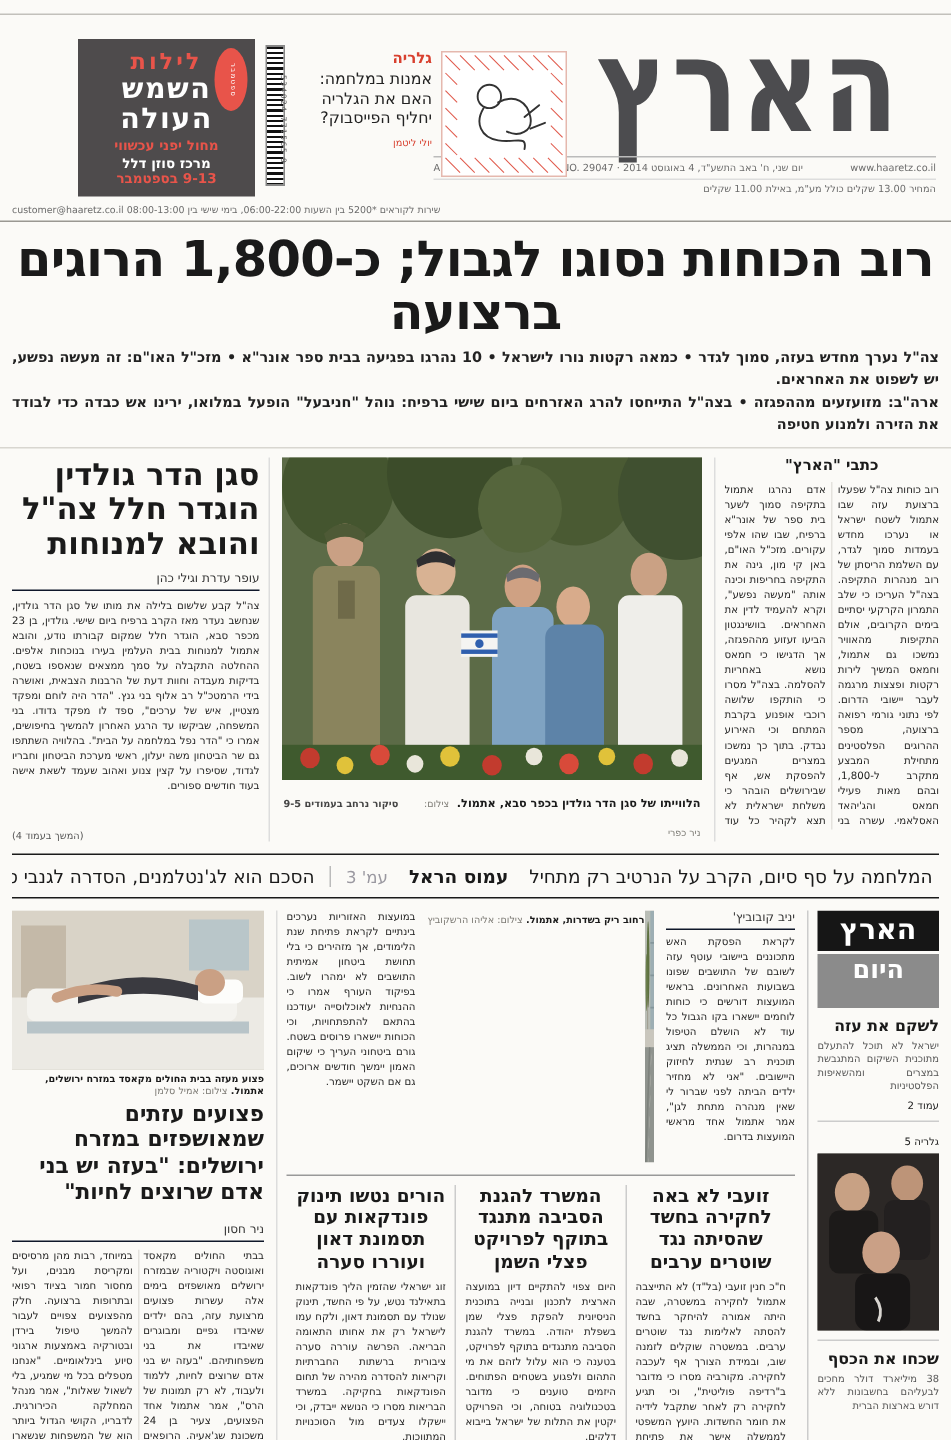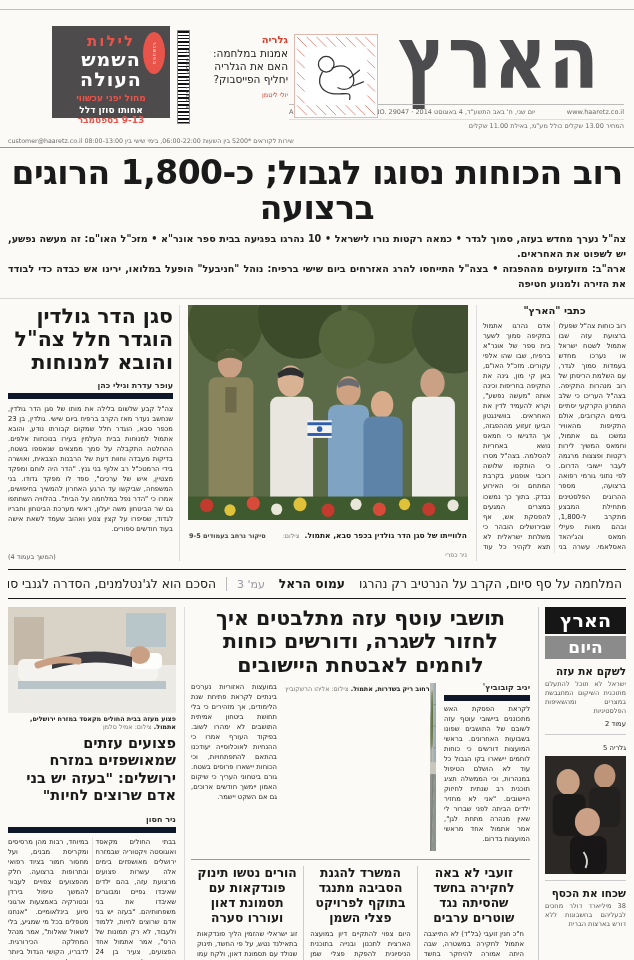--- a/index.html
+++ b/index.html
@@ -29,21 +29,21 @@
   .teaser-text { flex:1; text-align:right; }
   .teaser-kicker { color:#d8402f; font-weight:bold; font-size:10px; margin-bottom:2px; }
   .teaser-line { font-size:10.5px; font-weight:normal; line-height:1.25; color:#222; }
   .teaser-byline { color:#d8402f; font-size:6.5px; margin-top:5px; }
 
   .barcode-wrap { position:absolute; top:30px; left:172px; width:20px; height:102px; }
   .barcode { width:13px; height:94px; margin-right:2px; border:1px solid #888;
     background:repeating-linear-gradient(to bottom, #111 0 1.5px, #fff 1.5px 3.5px); }
   .barcode-num { position:absolute; top:20px; left:13px; font-size:5px; color:#555; writing-mode:vertical-rl; letter-spacing:1px; }
 
-  .ad { position:absolute; top:26px; left:52px; width:118px; height:92px; background:#4e4b4c; color:#fff;
+  .ad { position:absolute; top:26px; left:52px; width:118px; height:105px; background:#4e4b4c; color:#fff;
     padding:6px 8px 4px; text-align:center; }
   .ad .oval { position:absolute; top:6px; right:5px; width:22px; height:42px; background:#e8544a; border-radius:50%;
     color:#fff; font-size:4.5px; writing-mode:vertical-rl; text-align:center; line-height:22px; letter-spacing:1px; }
   .ad-l1 { color:#e8544a; font-weight:bold; font-size:15px; letter-spacing:2px; }
   .ad-l2, .ad-l3 { color:#fff; font-weight:900; font-size:19px; line-height:1.05; letter-spacing:1px; }
   .ad-l4 { color:#e8544a; font-weight:bold; font-size:9px; margin-top:3px; }
   .ad-l5 { color:#fff; font-weight:bold; font-size:9px; margin-top:2px; }
   .ad-l6 { color:#e8544a; font-weight:bold; font-size:9px; }
 
   
@@ -61,37 +61,37 @@
   .lead-photo { flex:1; display:flex; flex-direction:column; min-width:0; }
   .photo-frame { flex:1; overflow:hidden; background:#50603f; }
   .photo-frame svg { display:block; width:100%; height:100%; }
   .capt-row { display:flex; justify-content:space-between; align-items:baseline; padding:3px 1px 0; }
   .capt-bold { font-size:7.5px; font-weight:bold; }
   .capt-credit { font-size:6.3px; color:#7c7a74; font-weight:normal; }
   .capt-note { font-size:6.5px; color:#444; font-weight:bold; white-space:nowrap; margin-right:8px; }
 
   .goldin { width:172px; flex:none; border-right:1px solid #ddd; padding-right:6px; display:flex; flex-direction:column; }
   .goldin h2 { font-size:20.5px; font-weight:bold; line-height:1.12; }
-  .byline { font-size:8px; font-weight:bold; color:#333; margin:7px 0 5px; border-bottom:6px solid #0f172a; padding-bottom:3px; }
+  .byline { font-size:8px; font-weight:normal; color:#333; margin:7px 0 5px; border-bottom:1px solid #0f172a; padding-bottom:3px; }
   .goldin-body { font-size:6.8px; line-height:1.48; text-align:justify; color:#222; overflow:hidden; flex:1; }
   .continued { font-size:6.5px; color:#555; margin-top:3px; text-align:left; }
 
   
   .strip { margin:8px 8px 0; border-top:1.5px solid #1a1a1a; border-bottom:1.5px solid #1a1a1a;
     padding:7px 4px; display:flex; gap:10px; align-items:baseline; font-size:12.3px; white-space:nowrap; overflow:hidden; }
   .strip b { margin:0 4px; }
   .strip .pg { color:#9a98a0; font-size:11px; }
   .strip .sep { border-right:1px solid #bbb; align-self:stretch; }
 
   
   .bottom { display:flex; gap:8px; padding:8px 8px 0; height:430px; }
 
   .rail { width:88px; flex:none; border-left:1px solid #ccc; padding-left:6px; overflow:hidden; }
   .brand1 { background:#161616; color:#fff; text-align:center; font-weight:900; font-size:19px; padding:2px 0 3px; }
-  .brand2 { background:#8b8b8b; color:#fff; text-align:center; font-weight:900; font-size:17px; padding:1px 0 2px; margin-top:2px; }
+  .brand2 { background:#8b8b8b; color:#fff; text-align:center; font-weight:900; font-size:17px; padding:1px 0 15px; margin-top:2px; }
   .rail-item { border-bottom:1px solid #ccc; padding:6px 0; }
   .rail-item:last-child { border-bottom:none; }
   .rail-title { font-weight:bold; font-size:10.5px; line-height:1.15; margin-bottom:3px; }
   .rail-text { font-size:6.6px; color:#555; line-height:1.4; text-align:justify; }
   .rail-page { font-size:6.8px; font-weight:normal; margin-top:3px; color:#222; }
   .band { width:100%; height:118px; margin-top:4px; background:#2a2624; }
   .band svg { display:block; width:100%; height:100%; }
 
   .bmain { flex:1; min-width:0; display:flex; flex-direction:column; border-left:1px solid #ddd; padding-left:6px; }
   .sec2-head { font-size:20.5px; font-weight:bold; line-height:1.15; text-align:center; margin-bottom:6px; }
@@ -185,21 +185,21 @@
       <div class="barcode"></div>
       <div class="barcode-num">9 771565 534024</div>
     </div>
 
     <div class="ad">
       <div class="oval">ספטמבר</div>
       <div class="ad-l1">לילות</div>
       <div class="ad-l2">השמש</div>
       <div class="ad-l3">העולה</div>
       <div class="ad-l4">מחול יפני עכשווי</div>
-      <div class="ad-l5">אחותו סוזן דלל</div>
+      <div class="ad-l5">מרכז סוזן דלל</div>
       <div class="ad-l6">9-13 בספטמבר</div>
     </div>
 
     <div class="serviceline">שירות לקוראים *5200 בין השעות 06:00-22:00, בימי שישי בין 08:00-13:00 customer@haaretz.co.il</div>
   </div>
 
   <div class="headblock">
     <h1>רוב הכוחות נסוגו לגבול; כ-1,800 הרוגים ברצועה</h1>
     <div class="deck">
       <div>צה"ל נערך מחדש בעזה, סמוך לגדר • כמאה רקטות נורו לישראל • 10 נהרגו בפגיעה בבית ספר אונר"א • מזכ"ל האו"ם: זה מעשה נפשע, יש לשפוט את האחראים.</div>
@@ -272,21 +272,21 @@
 
     <div class="goldin">
       <h2>סגן הדר גולדין הוגדר חלל צה"ל והובא למנוחות</h2>
       <div class="byline">עופר עדרת וגילי כהן</div>
       <div class="goldin-body">צה"ל קבע שלשום בלילה את מותו של סגן הדר גולדין, שנחשב נעדר מאז הקרב ברפיח ביום שישי. גולדין, בן 23 מכפר סבא, הוגדר חלל שמקום קבורתו נודע, והובא אתמול למנוחות בבית העלמין בעירו בנוכחות אלפים. ההחלטה התקבלה על סמך ממצאים שנאספו בשטח, בדיקות מעבדה וחוות דעת של הרבנות הצבאית, ואושרה בידי הרמטכ"ל רב אלוף בני גנץ. "הדר היה לוחם ומפקד מצטיין, איש של ערכים", ספד לו מפקד גדודו. בני המשפחה, שביקשו עד הרגע האחרון להמשיך בחיפושים, אמרו כי "הדר נפל במלחמה על הבית". בהלוויה השתתפו גם שר הביטחון משה יעלון, ראשי מערכת הביטחון וחבריו לגדוד, שסיפרו על קצין צנוע ואהוב שעמד לשאת אישה בעוד חודשים ספורים.</div>
       <div class="continued">(המשך בעמוד 4)</div>
     </div>
   </div>
 
   <div class="strip">
-    <span>המלחמה על סף סיום, הקרב על הנרטיב רק נהרגו</span>
+    <span>המלחמה על סף סיום, הקרב על הנרטיב רק מתחיל</span>
     <b>עמוס הראל</b>
     <span class="pg">עמ' 3</span>
     <span class="sep"></span>
     <span>הסכם הוא לג'נטלמנים, הסדרה לגנבי סוסים</span>
 
   </div>
 
   <div class="bottom">
 
     <div class="rail">
@@ -317,21 +317,20 @@
 
       <div class="rail-item">
         <div class="rail-title">שכחו את הכסף</div>
         <div class="rail-text">38 מיליארד דולר מחכים לבעליהם בחשבונות ללא דורש בארצות הברית</div>
 
       </div>
 
     </div>
 
     <div class="bmain">
-      <div class="sec2-head">תושבי עוטף עזה מתלבטים איך לחזור לשגרה, ודורשים כוחות לוחמים לאבטחת היישובים</div>
 
       <div class="sec2-row">
         <div class="sec2-col">
           <div class="byline">יניב קובוביץ'</div>
           <div class="colbody">לקראת הפסקת האש מתכוננים ביישובי עוטף עזה לשובם של התושבים שפונו בשבועות האחרונים. בראשי המועצות דורשים כי כוחות לוחמים יישארו בקו הגבול כל עוד לא הושלם הטיפול במנהרות, וכי הממשלה תציג תוכנית רב שנתית לחיזוק היישובים. "אני לא מחזיר ילדים הביתה לפני שברור לי שאין מנהרה מתחת לגן", אמר אתמול אחד מראשי המועצות בדרום.</div>
         </div>
 
         <div class="street">
           <div class="photo-frame">
             <svg viewBox="0 0 170 140" preserveAspectRatio="none">

